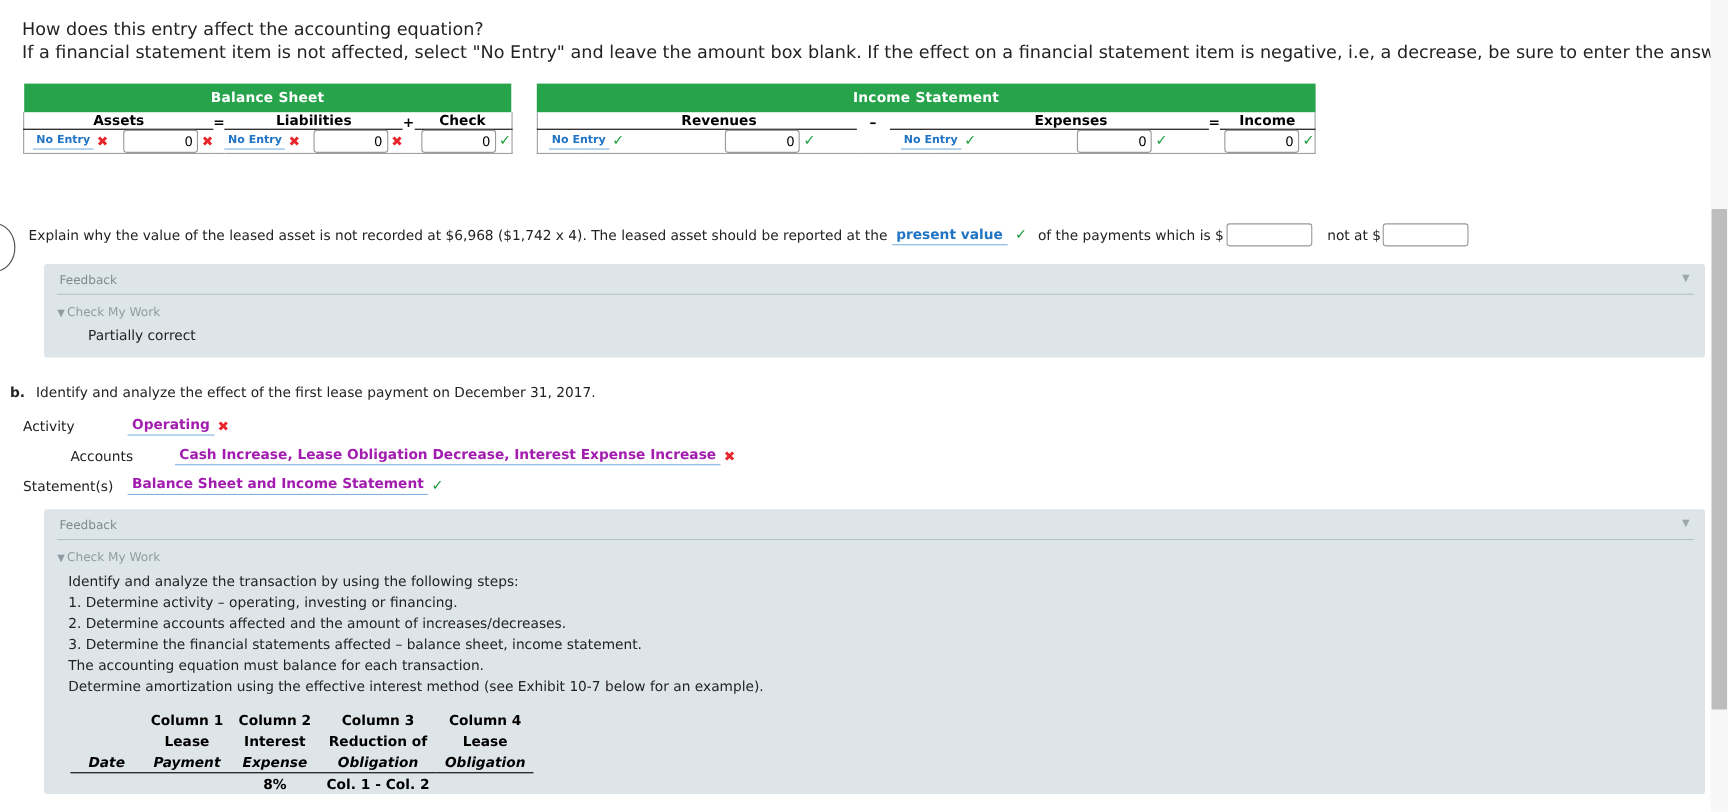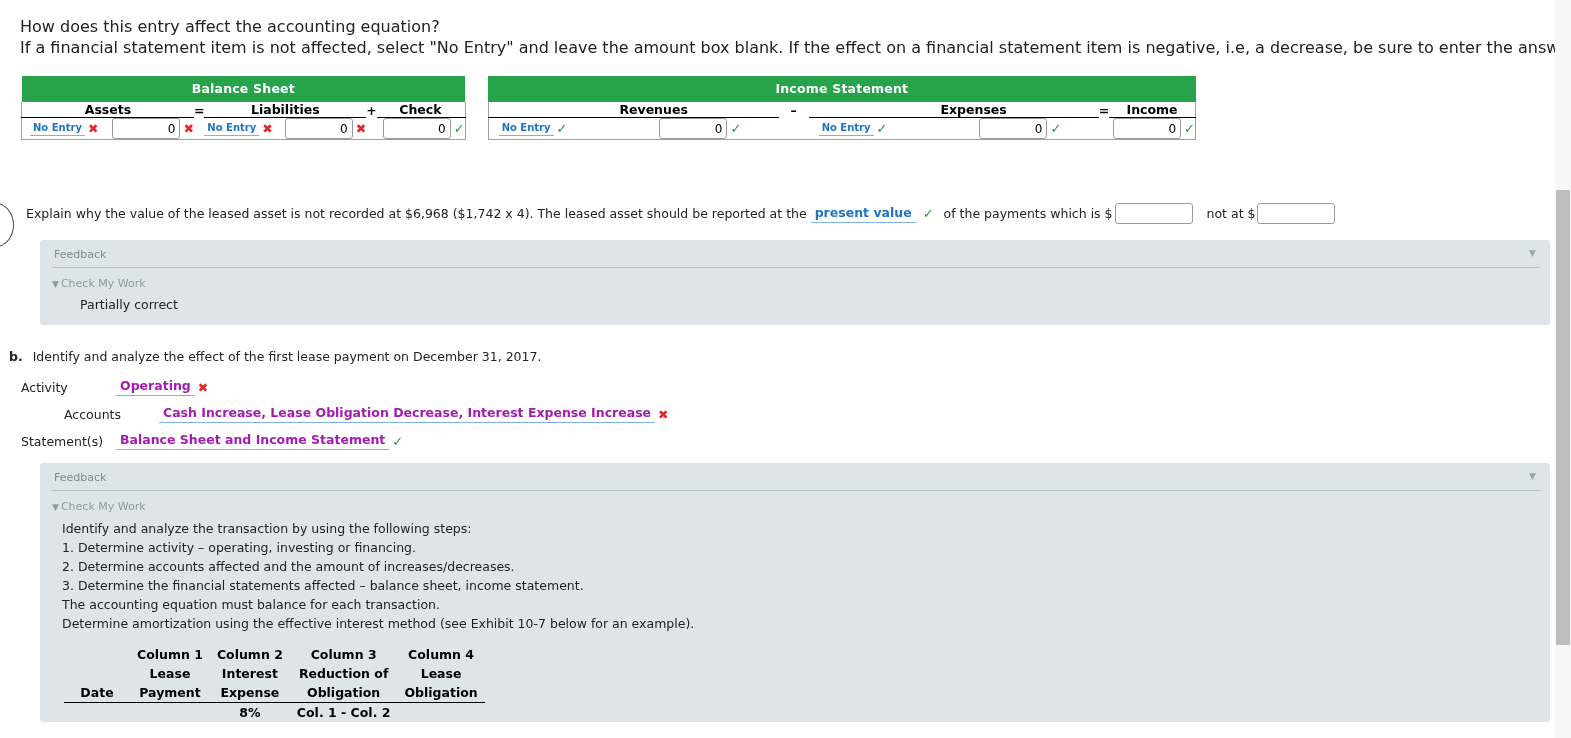--- a/index.html
+++ b/index.html
@@ -241,21 +241,21 @@
     color: #000;
   }
   .amort table { border-collapse: collapse; }
   .amort th, .amort td {
     font-weight: bold;
     text-align: center;
     padding: 0 7px;
     line-height: 19px;
     white-space: nowrap;
   }
-  .amort .ruled { border-bottom: 1.5px solid #000; }
+  .amort .ruled { border-bottom: 1.5px solid #000; font-style: italic; }
 
   
   .vscroll {
     position: absolute;
     right: 0;
     top: 0;
     width: 16px;
     height: 738px;
     background: #f7f7f7;
   }

